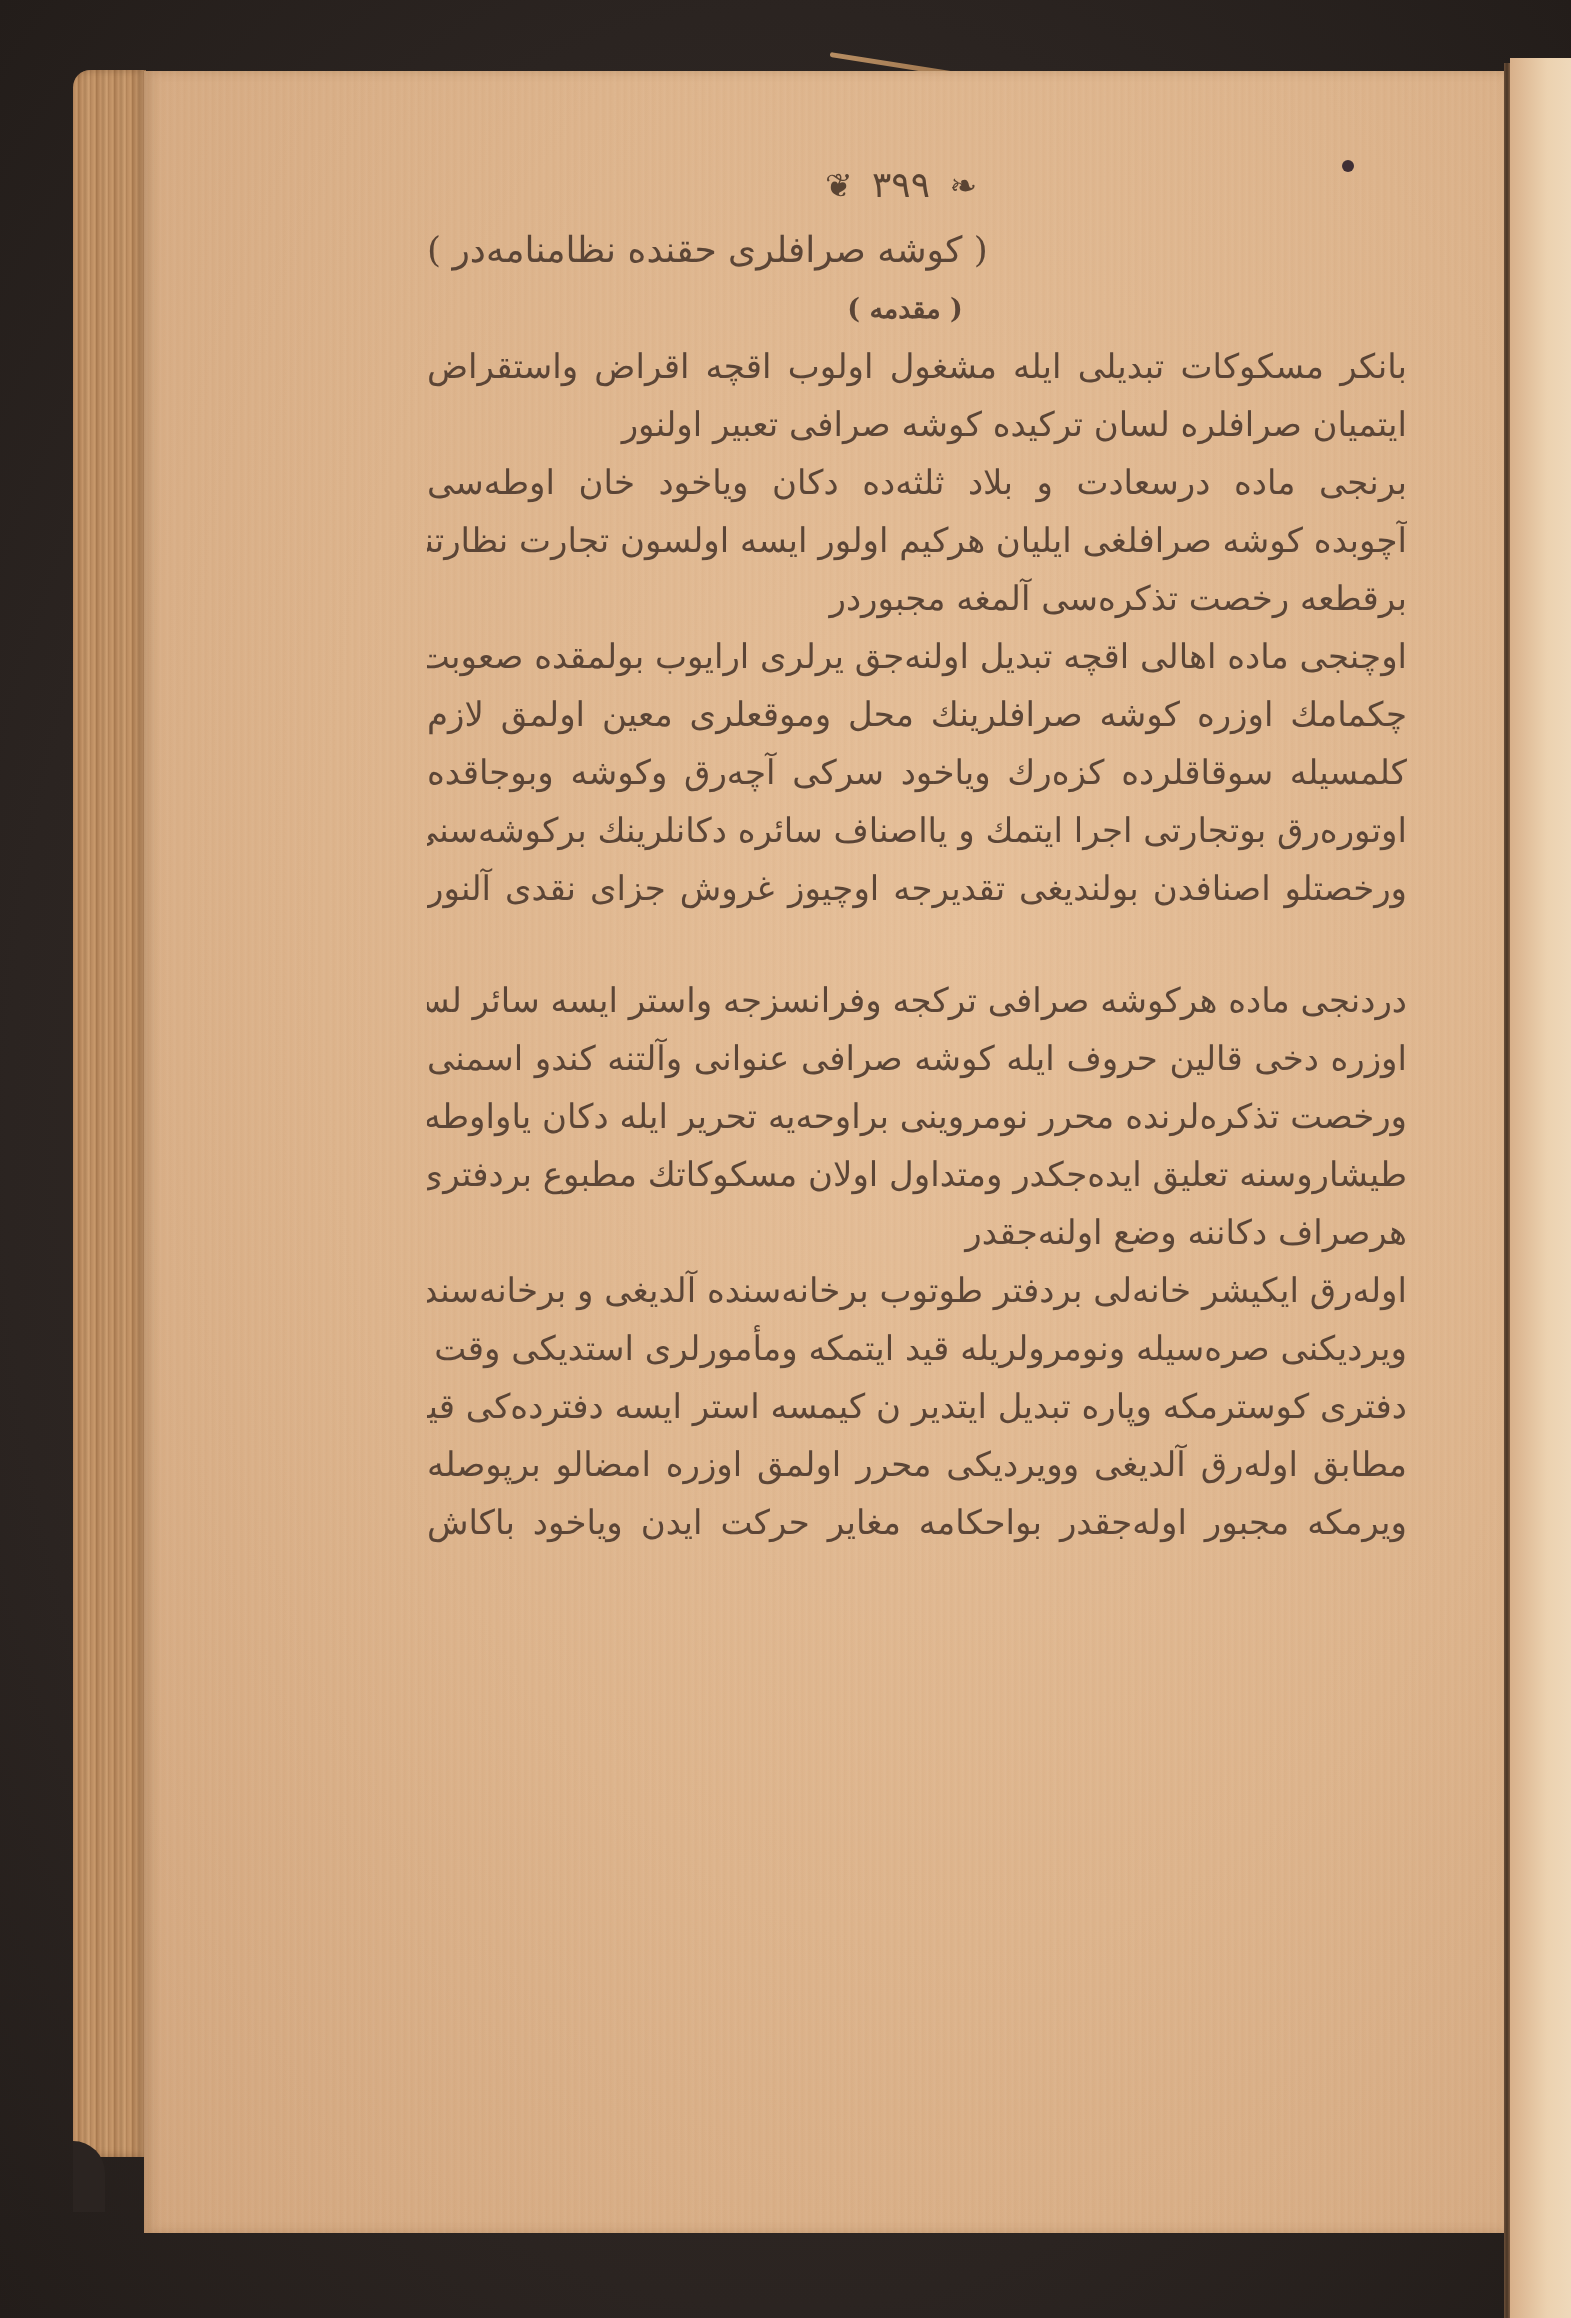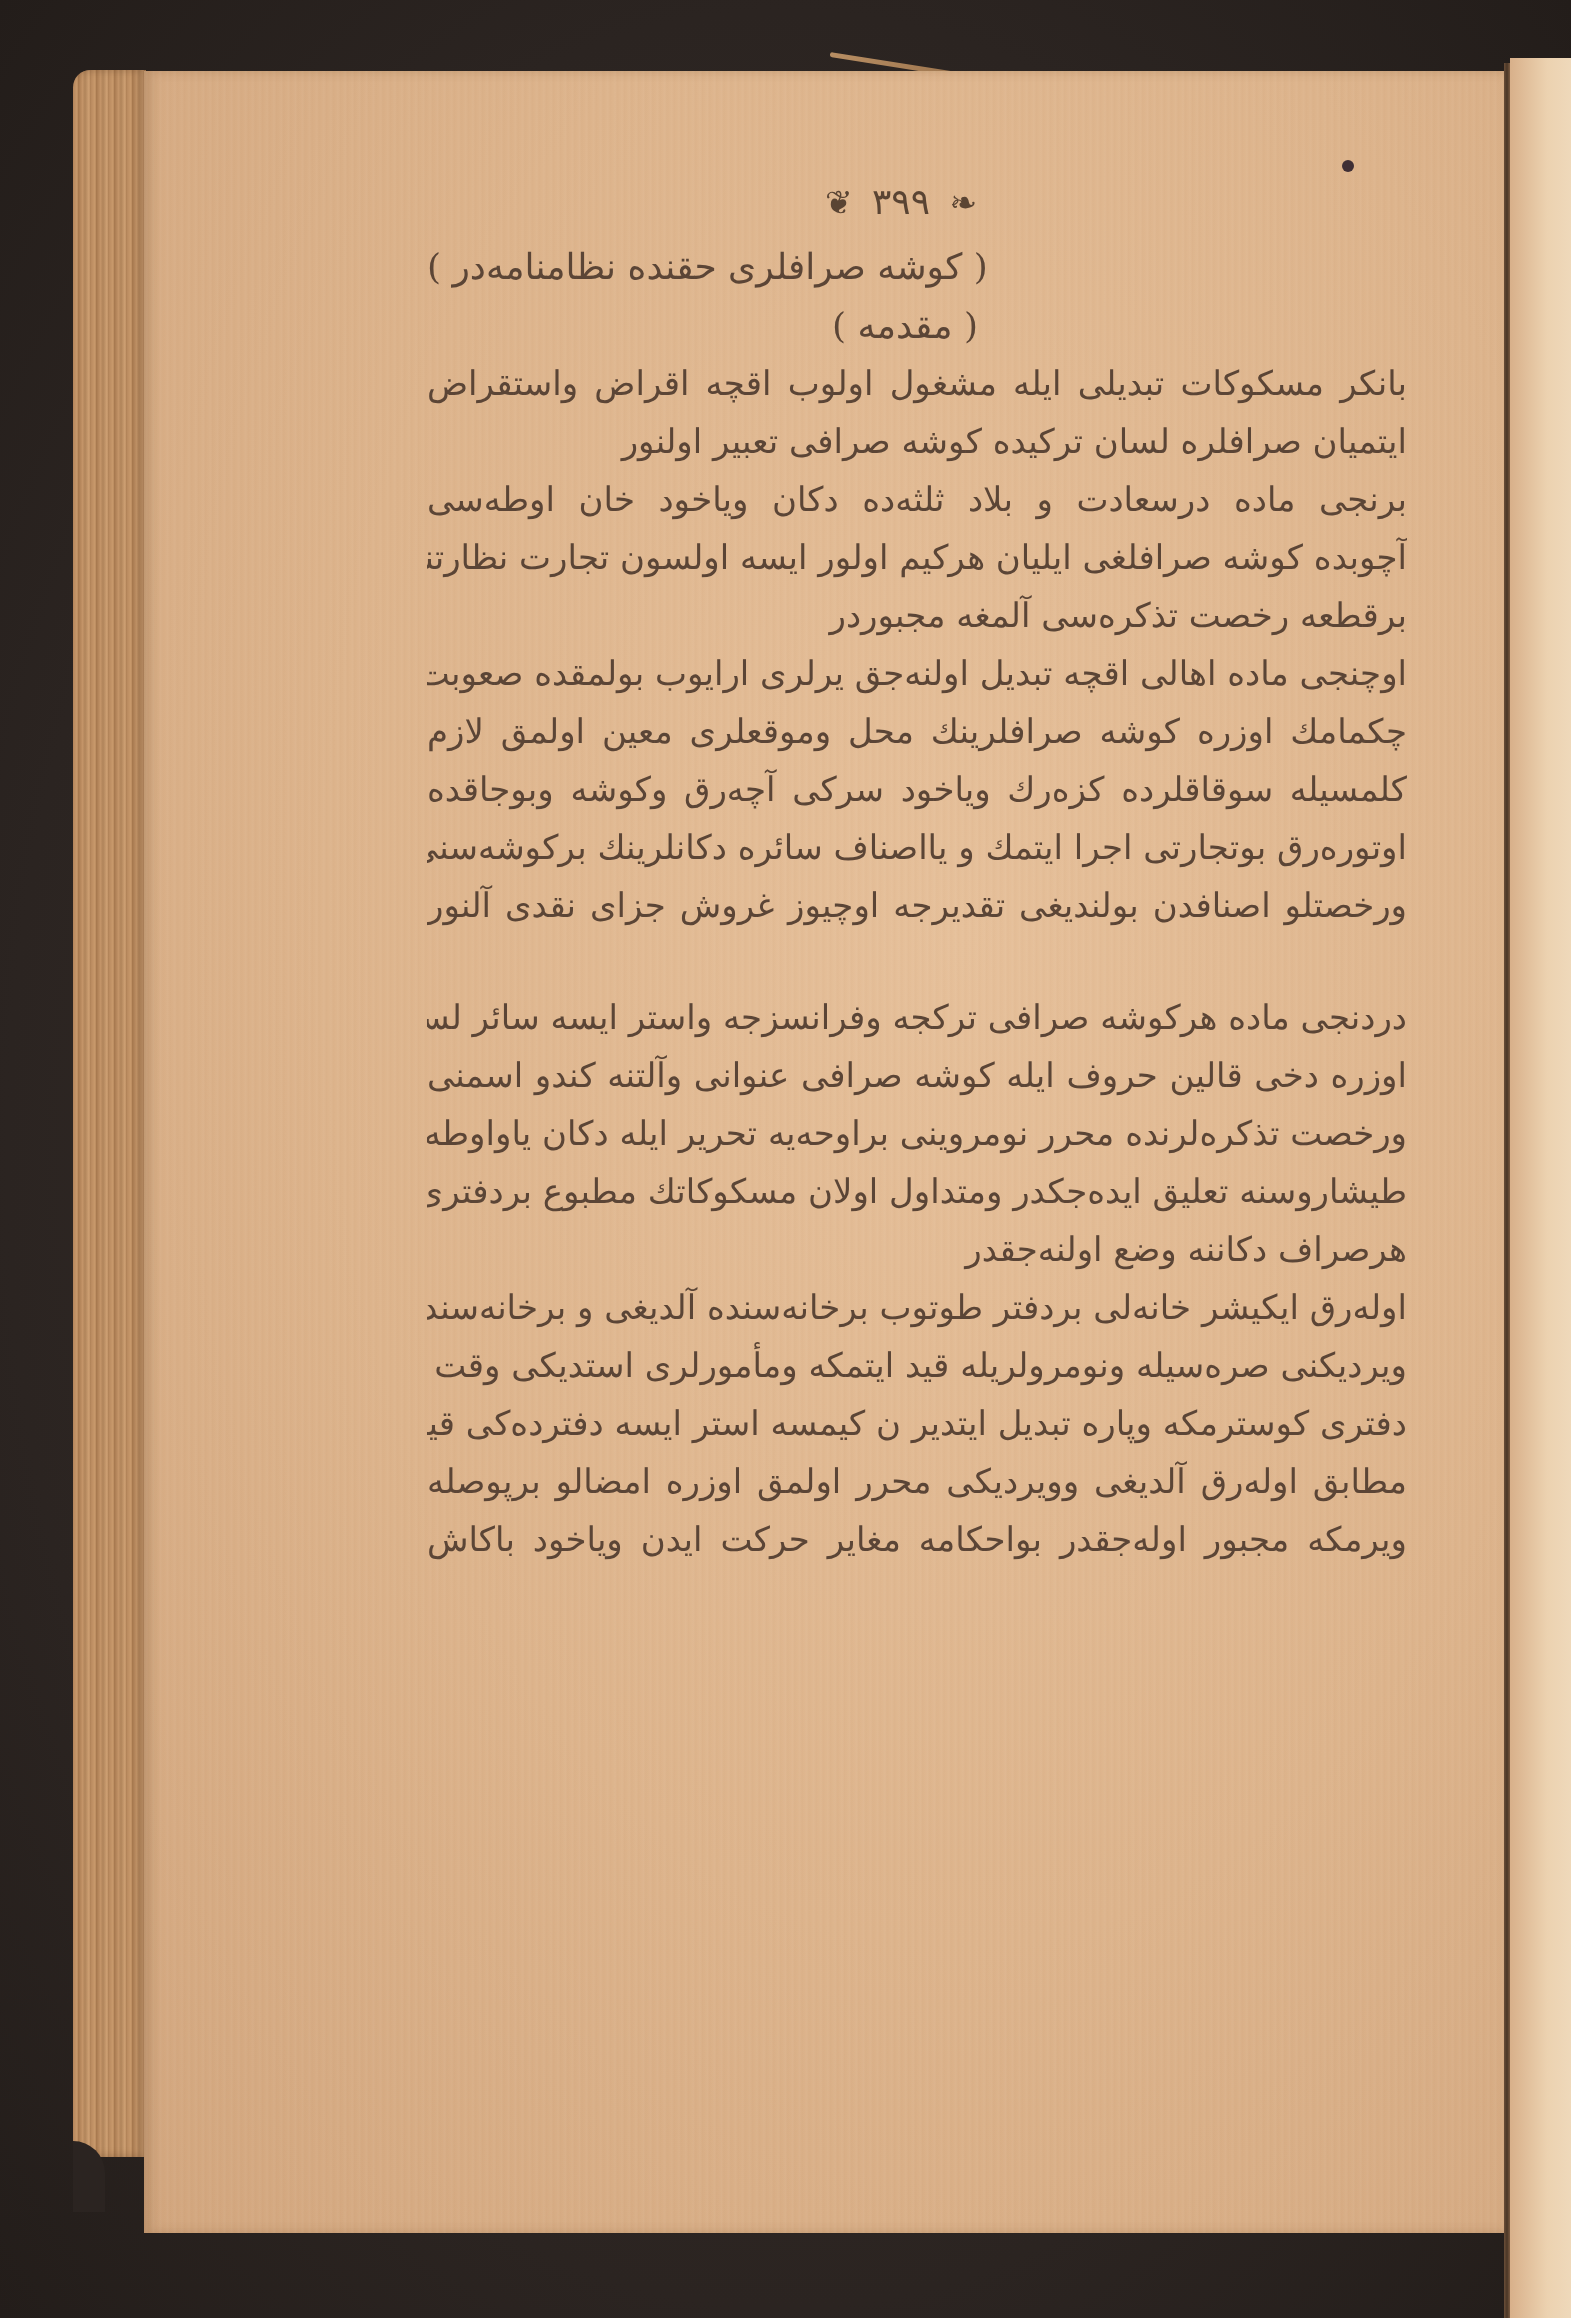--- a/index.html
+++ b/index.html
@@ -103,21 +103,21 @@
     top: 160px;
     width: 12px;
     height: 12px;
     border-radius: 50%;
     background: #3f2f35;
   }
   
   .text-block {
     position: absolute;
     left: 427px;
-    top: 166px;
+    top: 149px;
     width: 980px;
     color: #5b4536;
     direction: rtl;
   }
   .page-number {
     text-align: center;
     font-size: 36px;
     line-height: 71px;
     height: 71px;
     letter-spacing: 1.6px;
@@ -131,24 +131,25 @@
   }
   .title {
     text-align: left;
     font-size: 36px;
     line-height: 60px;
     height: 60px;
     margin-right: 24px;
   }
   .subtitle {
     text-align: center;
-    font-size: 36px;
+    font-size: 27px;
     line-height: 57px;
     height: 57px;
     margin-right: 24px;
+    font-weight: bold;
   }
   .line {
     font-size: 34px;
     line-height: 58px;
     height: 58px;
     white-space: nowrap;
     overflow: hidden;
     text-align: justify;
     text-align-last: justify;
   }

